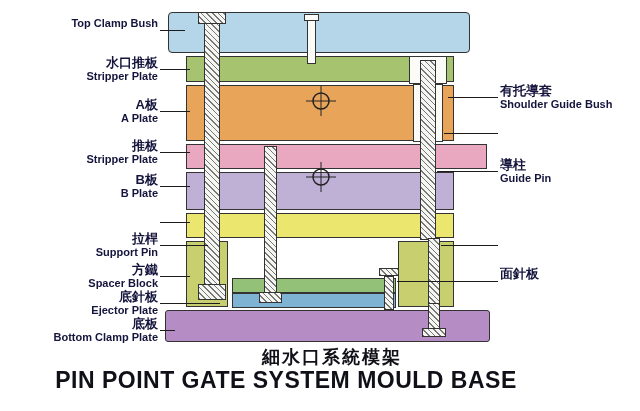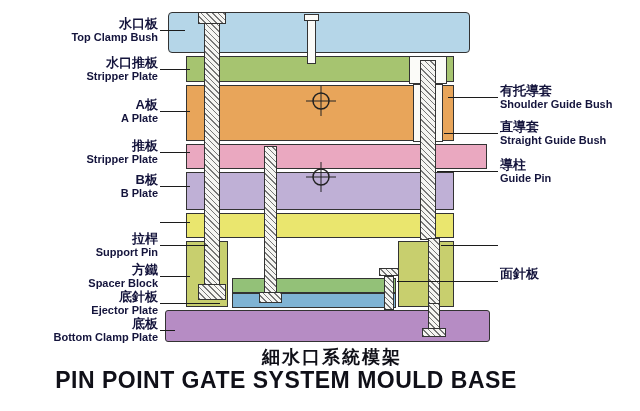--- a/index.html
+++ b/index.html
@@ -87,21 +87,20 @@
   <div class="leader" style="left:160px;top:303px;width:60px"></div>
   <div class="leader" style="left:160px;top:330px;width:15px"></div>
 
   <div class="leader" style="left:448px;top:97px;width:50px"></div>
   <div class="leader" style="left:444px;top:133px;width:54px"></div>
   <div class="leader" style="left:437px;top:171px;width:61px"></div>
   <div class="leader" style="left:441px;top:245px;width:57px"></div>
   <div class="leader" style="left:397px;top:281px;width:101px"></div>
 
   <div class="lbl left" style="top:17px">
-    <div class="zh">水口板</div>
     <div class="en">Top Clamp Bush</div>
   </div>
   <div class="lbl left" style="top:56px">
     <div class="zh">水口推板</div>
     <div class="en">Stripper Plate</div>
   </div>
   <div class="lbl left" style="top:98px">
     <div class="zh">A板</div>
     <div class="en">A Plate</div>
   </div>
@@ -127,24 +126,20 @@
   </div>
   <div class="lbl right" style="top:84px">
     <div class="zh">有托導套</div>
     <div class="en">Shoulder Guide Bush</div>
   </div>
 
   <div class="lbl left" style="top:317px">
     <div class="zh">底板</div>
     <div class="en">Bottom Clamp Plate</div>
   </div>
-  <div class="lbl right" style="top:120px">
-    <div class="zh">直導套</div>
-    <div class="en">Straight Guide Bush</div>
-  </div>
   <div class="lbl right" style="top:158px">
     <div class="zh">導柱</div>
     <div class="en">Guide Pin</div>
   </div>
   <div class="lbl right" style="top:267px">
     <div class="zh">面針板</div>
   </div>
 
   <div class="title-zh">細水口系統模架</div>
   <div class="title-en">PIN POINT GATE SYSTEM MOULD BASE</div>

